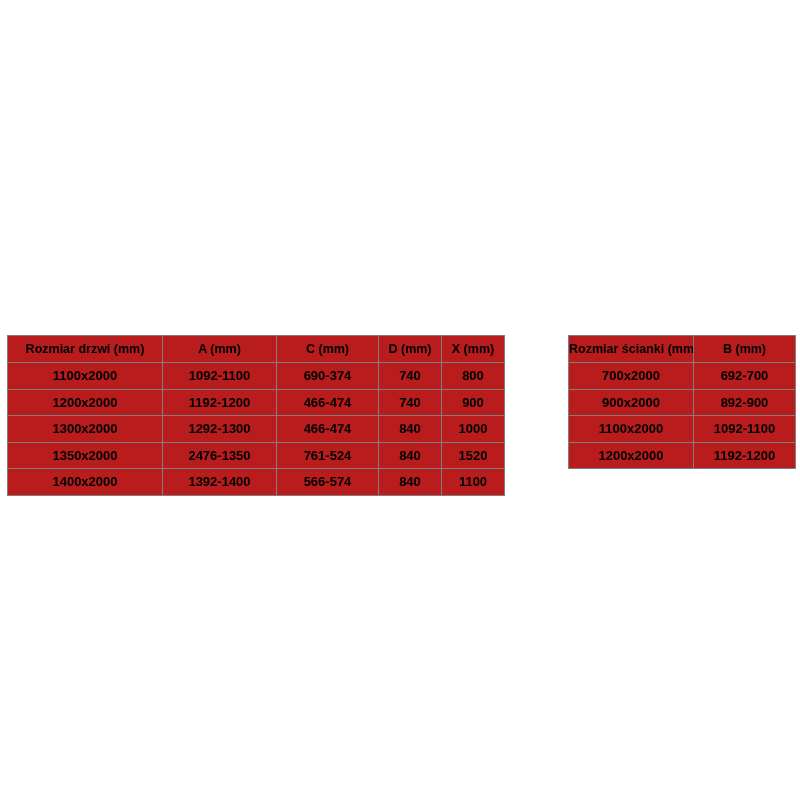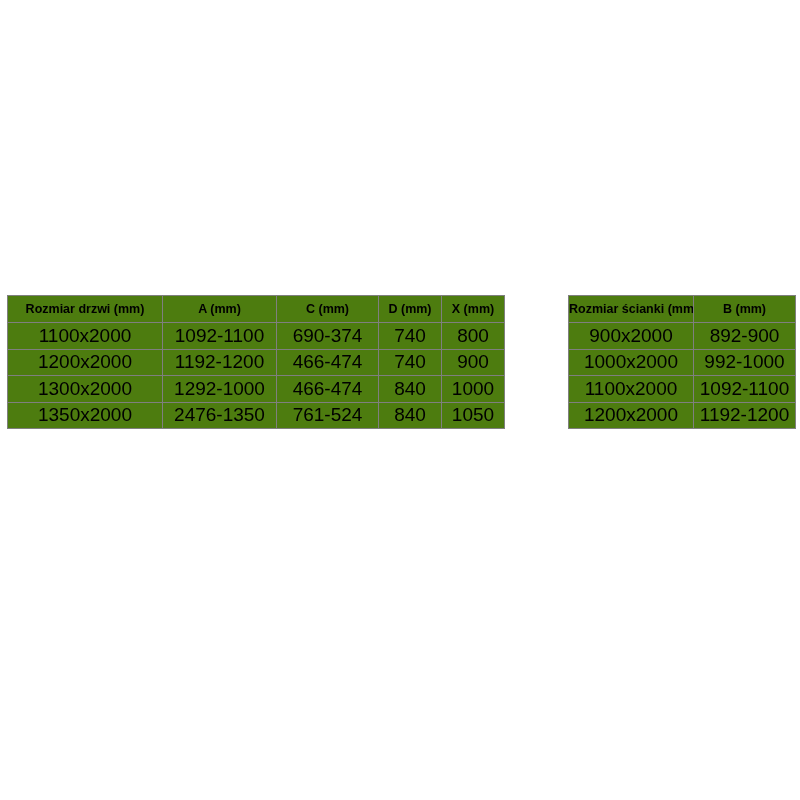--- a/index.html
+++ b/index.html
@@ -11,39 +11,40 @@
     position: relative;
     width: 800px;
     height: 800px;
     font-family: "Liberation Sans", sans-serif;
     color: #000000;
   }
   .spec-table {
     position: absolute;
     border-collapse: collapse;
     table-layout: fixed;
-    background: #4d7c0f;
+    background: #b91c1c;
+    margin-top: 40px;
   }
   .spec-table th, .spec-table td {
     border: 1px solid #7f7f7f;
     text-align: center;
     vertical-align: middle;
     padding: 0;
     overflow: hidden;
     white-space: nowrap;
   }
   .spec-table th {
     height: 26px;
     font-size: 12.5px;
     font-weight: bold;
   }
   .spec-table td {
     height: 25.5px;
-    font-size: 19px;
-    font-weight: normal;
+    font-size: 13px;
+    font-weight: bold;
   }
   #door-table { left: 7px;  top: 295px; width: 497px; }
   #wall-table { left: 568px; top: 295px; width: 227px; }
 </style>
 </head>
 <body>
 
 <table id="door-table" class="spec-table">
   <colgroup>
     <col style="width:155px">
@@ -71,54 +72,61 @@
     </tr>
     <tr>
       <td>1200x2000</td>
       <td>1192-1200</td>
       <td>466-474</td>
       <td>740</td>
       <td>900</td>
     </tr>
     <tr>
       <td>1300x2000</td>
-      <td>1292-1000</td>
+      <td>1292-1300</td>
       <td>466-474</td>
       <td>840</td>
       <td>1000</td>
     </tr>
     <tr>
       <td>1350x2000</td>
       <td>2476-1350</td>
       <td>761-524</td>
       <td>840</td>
-      <td>1050</td>
+      <td>1520</td>
+    </tr>
+    <tr>
+      <td>1400x2000</td>
+      <td>1392-1400</td>
+      <td>566-574</td>
+      <td>840</td>
+      <td>1100</td>
     </tr>
   </tbody>
 </table>
 
 <table id="wall-table" class="spec-table">
   <colgroup>
     <col style="width:125px">
       <col style="width:102px">
   </colgroup>
   <thead>
     <tr>
       <th>Rozmiar ścianki (mm)</th>
       <th>B (mm)</th>
     </tr>
   </thead>
   <tbody>
     <tr>
+      <td>700x2000</td>
+      <td>692-700</td>
+    </tr>
+    <tr>
       <td>900x2000</td>
       <td>892-900</td>
-    </tr>
-    <tr>
-      <td>1000x2000</td>
-      <td>992-1000</td>
     </tr>
     <tr>
       <td>1100x2000</td>
       <td>1092-1100</td>
     </tr>
     <tr>
       <td>1200x2000</td>
       <td>1192-1200</td>
     </tr>
   </tbody>

